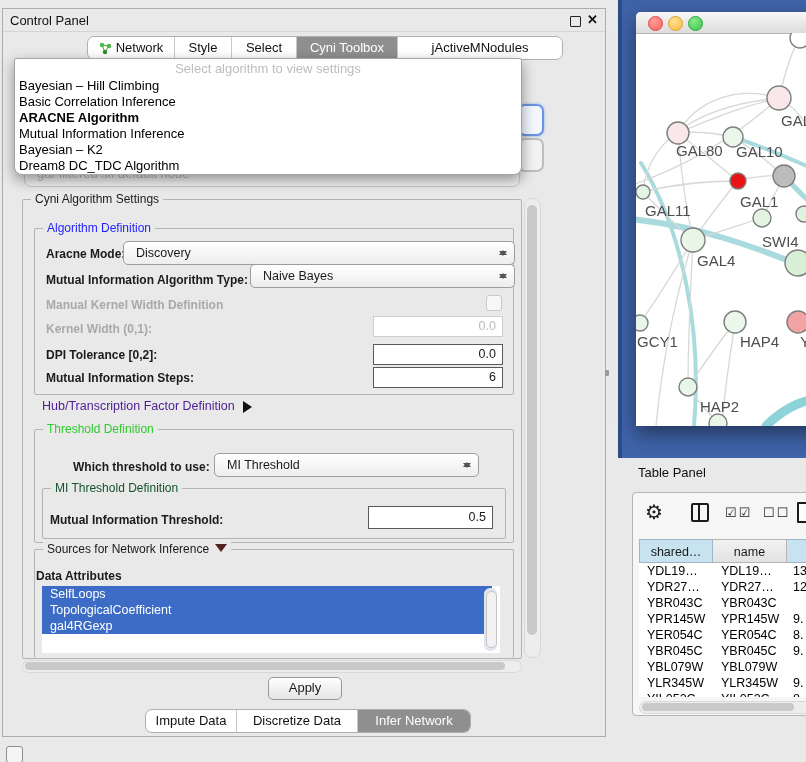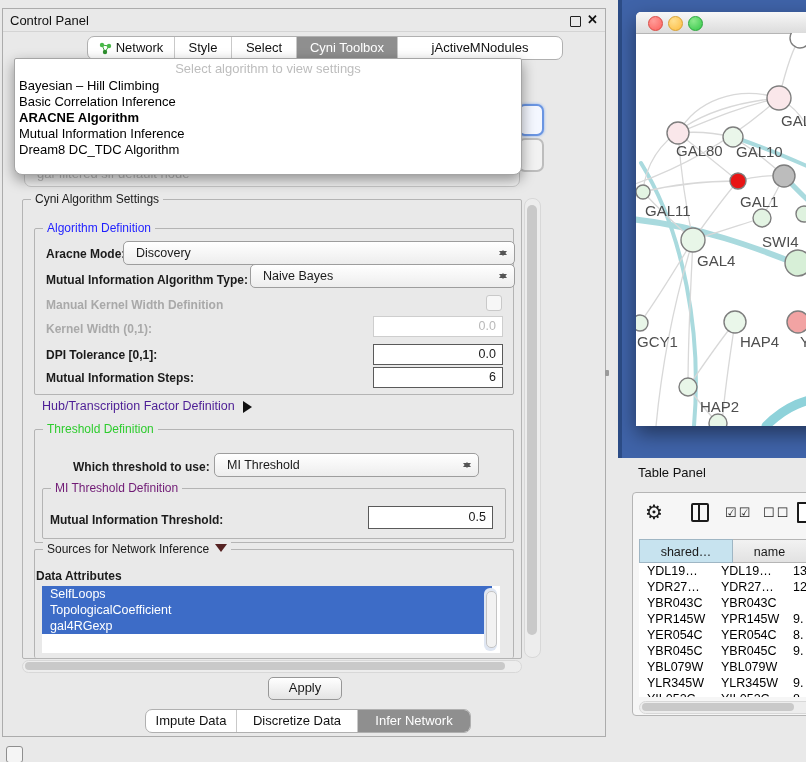--- a/index.html
+++ b/index.html
@@ -121,20 +121,21 @@
   <div class="frag-gray" style="left:515px;top:129px;"></div>
   <div class="combo-behind" style="left:21px;top:152px;width:482px;height:24px;">gal-filtered sif default node</div>
 
   <div class="popup" style="left:11px;top:49px;width:506px;height:115px;">
     <div class="prompt">Select algorithm to view settings</div>
     <div id="popupItems">
         <div class="item">Bayesian – Hill Climbing</div>
         <div class="item">Basic Correlation Inference</div>
         <div class="item b">ARACNE Algorithm</div>
         <div class="item">Mutual Information Inference</div>
+        <div class="item">Bayesian – K2</div>
         <div class="item">Dream8 DC_TDC Algorithm</div>
       </div>
   </div>
 
   <div class="group" style="left:19px;top:190px;width:498px;height:458px;">
     <span class="gtitle">Cyni Algorithm Settings</span>
   </div>
 
   <div class="group" style="left:31px;top:219px;width:478px;height:165px;">
     <span class="gtitle" style="color:#1f1fff">Algorithm Definition</span>
@@ -146,39 +147,39 @@
   </div>
   <span class="lbl" style="left:43px;top:264px;">Mutual Information Algorithm Type:</span>
   <div class="combo" style="left:247px;top:255px;width:251px;">
     <span>Naive Bayes</span>
     <span class="updown"></span>
   </div>
   <span class="lbl gray" style="left:43px;top:289px;">Manual Kernel Width Definition</span>
   <span class="checkbox" style="left:483px;top:286px;"></span>
   <span class="lbl gray" style="left:43px;top:313px;">Kernel Width (0,1):</span>
   <div class="field dis" style="left:370px;top:307px;width:122px;">0.0</div>
-  <span class="lbl" style="left:43px;top:339px;">DPI Tolerance [0,1]:</span>
+  <span class="lbl" style="left:43px;top:339px;">DPI Tolerance [0,2]:</span>
   <div class="field" style="left:370px;top:335px;width:122px;">0.0</div>
   <span class="lbl" style="left:43px;top:362px;">Mutual Information Steps:</span>
   <div class="field" style="left:370px;top:358px;width:122px;">6</div>
 
   <span class="lbl plain" style="left:39px;top:390px;font-size:12.5px;">
     <span>Hub/Transcription Factor Definition</span><span class="tri-right"></span>
   </span>
 
   <div class="group" style="left:31px;top:420px;width:478px;height:112px;">
     <span class="gtitle" style="color:#2ecc2e">Threshold Definition</span>
   </div>
   <span class="lbl" style="left:70px;top:451px;">Which threshold to use:</span>
   <div class="combo" style="left:211px;top:444px;width:251px;">
     <span>MI Threshold</span>
     <span class="updown"></span>
   </div>
   <div class="group" style="left:39px;top:479px;width:462px;height:49px;">
-    <span class="gtitle" style="color:#701a75">MI Threshold Definition</span>
+    <span class="gtitle" style="color:#14532d">MI Threshold Definition</span>
   </div>
   <span class="lbl" style="left:47px;top:504px;">Mutual Information Threshold:</span>
   <div class="field" style="left:365px;top:497px;width:117px;height:21px;line-height:21px;">0.5</div>
 
   <div class="group" style="left:31px;top:540px;width:478px;height:108px;border-bottom:none;">
     <span class="gtitle"><span>Sources for Network Inference</span><span class="tri-down"></span></span>
   </div>
   <span class="lbl" style="left:33px;top:560px;">Data Attributes</span>
   <div class="attr-list" style="left:39px;top:577px;width:458px;height:67px;" id="attrList">
       <div class="attr-item" style="background: rgb(61, 108, 199); width: 442px;">SelfLoops</div>
@@ -283,21 +284,21 @@
 <span class="tp-title" style="left:638px;top:465px;position:absolute;">Table Panel</span>
 
 <div class="tablebox">
   <span class="ticon" style="left:12px;top:7px;font-size:20px;">⚙</span>
   <div class="split-ic" style="left:58px;top:10px;"></div>
   <span class="ticon" style="left:92px;top:12px;font-size:13px;letter-spacing:2px;">☑☑</span>
   <span class="ticon" style="left:130px;top:12px;font-size:13px;letter-spacing:2px;">☐☐</span>
   <div class="doc-ic" style="left:164px;top:9px;"></div>
 
   <div class="thead" style="left:6px;top:46px;" id="tableHead">
-      <div class="th-cell" style="width: 94px; background: rgb(199, 227, 239); border-left: 1px solid rgb(159, 182, 196);">shared…</div>
+      <div class="th-cell" style="width: 74px; background: rgb(199, 227, 239); border-left: 1px solid rgb(159, 182, 196);">shared…</div>
       <div class="th-cell" style="width: 74px; background: linear-gradient(rgb(242, 242, 242), rgb(226, 226, 226)); border-color: rgb(181, 181, 181);">name</div>
       <div class="th-cell" style="width: 60px; background: rgb(199, 227, 239);">A</div>
     </div>
   <div class="rows" style="left:6px;top:70px;width:208px;height:134px;" id="tableRows">
       <div class="trow">
         <div class="td" style="width: 74px;">YDL19…</div>
         <div class="td" style="width: 74px;">YDL19…</div>
         <div class="td" style="width: 60px; padding-left: 6px;">13</div>
       </div>
       <div class="trow">

